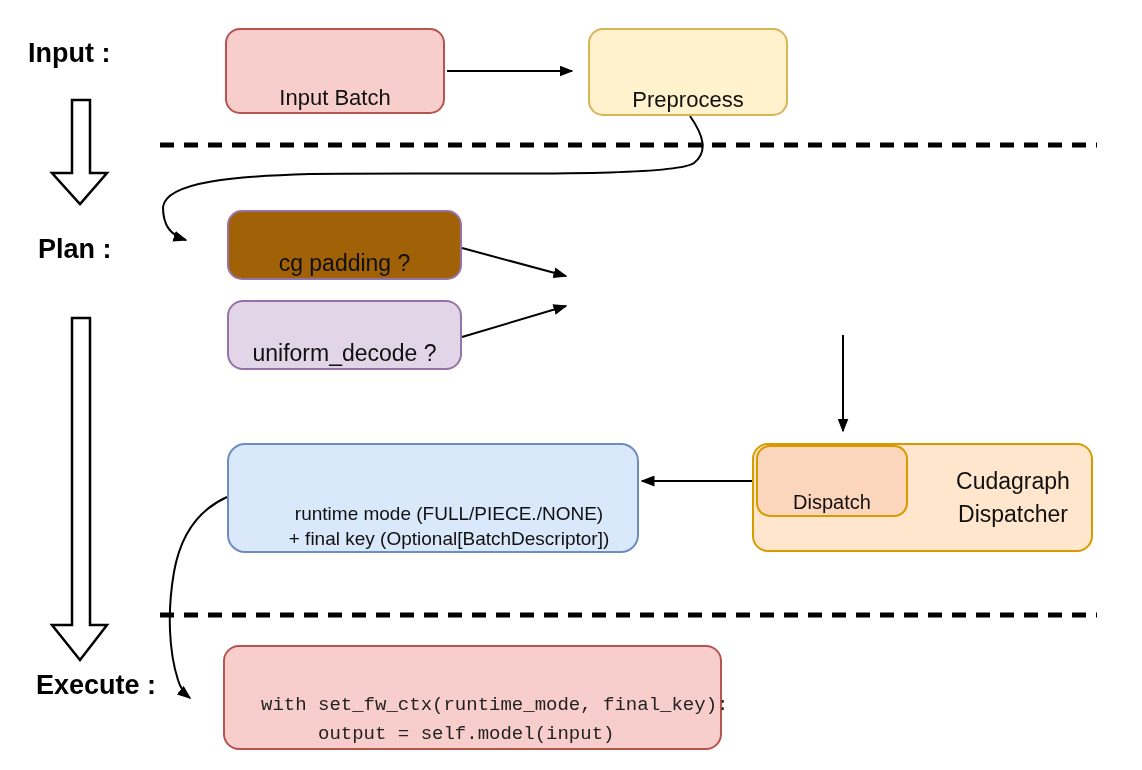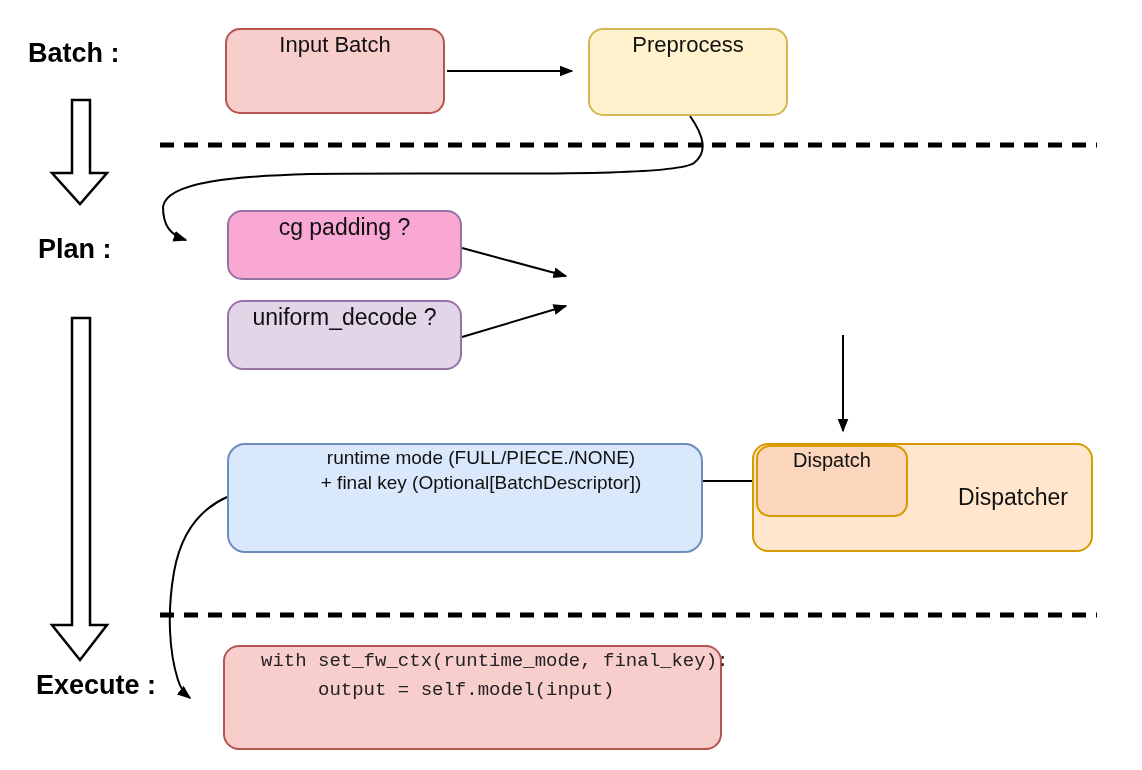--- a/index.html
+++ b/index.html
@@ -4,28 +4,28 @@
 <style>
   html,body{margin:0;padding:0;background:#ffffff;}
   .canvas{position:relative;width:1142px;height:770px;background:#ffffff;overflow:hidden;
           font-family:"Liberation Sans",sans-serif;}
   .connector-layer{position:absolute;left:0;top:0;width:1142px;height:770px;pointer-events:none;}
   .stage-label{position:absolute;font-weight:bold;font-size:27px;color:#000;letter-spacing:0;}
   #label-input{left:28px;top:38px;}
   #label-plan{left:38px;top:234px;}
   #label-execute{left:36px;top:670px;}
   .node{position:absolute;box-sizing:border-box;border:2px solid;border-radius:15px;
-        display:flex;flex-direction:column;align-items:center;justify-content:flex-start;
+        display:flex;flex-direction:column;align-items:center;justify-content:flex-end;
         text-align:center;color:#101010;line-height:1.32;}
   #node-input-batch{left:225px;top:28px;width:220px;height:86px;background:#f8cecc;border-color:#b85450;font-size:22px;}
   #node-preprocess{left:588px;top:28px;width:200px;height:88px;background:#fff2cc;border-color:#d6b656;font-size:22px;}
-  #node-cg-padding{left:227px;top:210px;width:235px;height:70px;background:#f9a8d4;border-color:#9673a6;font-size:23px;}
+  #node-cg-padding{left:227px;top:210px;width:235px;height:70px;background:#a16207;border-color:#9673a6;font-size:23px;}
   #node-uniform-decode{left:227px;top:300px;width:235px;height:70px;background:#e1d5e7;border-color:#9673a6;font-size:23px;border-radius:16px;}
   #node-init-key{left:586px;top:223px;width:467px;height:112px;background:#d5e8d4;border-color:#82b366;font-size:21px;border-radius:20px;}
-  #node-runtime-mode{left:227px;top:443px;width:476px;height:110px;background:#dae8fc;border-color:#6c8ebf;font-size:19px;border-radius:18px;padding-left:32px;}
+  #node-runtime-mode{left:227px;top:443px;width:412px;height:110px;background:#dae8fc;border-color:#6c8ebf;font-size:19px;border-radius:18px;padding-left:32px;}
   #node-cudagraph{left:752px;top:443px;width:341px;height:109px;background:#ffe6cc;border-color:#d79b00;border-radius:16px;}
   #node-dispatch{left:756px;top:445px;width:152px;height:72px;background:#fbd5bc;border-color:#d79b00;font-size:20px;border-radius:14px;}
   .cudagraph-label{position:absolute;left:933px;top:443px;width:160px;height:109px;
         display:flex;flex-direction:column;align-items:center;justify-content:center;
         font-size:23px;color:#101010;line-height:1.4;}
   #node-execute-code{left:223px;top:645px;width:499px;height:105px;background:#f8cecc;border-color:#b85450;
         font-family:"Liberation Mono","DejaVu Sans Mono",monospace;font-size:19px;
         align-items:flex-start;padding:0 4px;border-radius:16px;color:#222;}
   .code-line{white-space:pre;line-height:1.5;margin-left:32px;}
 </style>
@@ -49,21 +49,21 @@
 
     <path d="M447 71 L572 71" stroke="#000" stroke-width="2" fill="none" marker-end="url(#arr)"></path>
     <path d="M690 116 C704 136 708 152 694 163 C672 178 470 172 310 174 C240 176 166 181 163 207 C163 225 170 235 186 240" stroke="#000" stroke-width="2" fill="none" marker-end="url(#arr)"></path>
     <path d="M462 248 L566 276" stroke="#000" stroke-width="2" fill="none" marker-end="url(#arr)"></path>
     <path d="M462 337 L566 306" stroke="#000" stroke-width="2" fill="none" marker-end="url(#arr)"></path>
     <path d="M843 335 L843 431" stroke="#000" stroke-width="2" fill="none" marker-end="url(#arr)"></path>
     <path d="M752 481 L642 481" stroke="#000" stroke-width="2" fill="none" marker-end="url(#arr)"></path>
     <path d="M227 497 C196 511 180 538 174 572 C167 612 169 652 178 680 C181 690 185 694 190 698" stroke="#000" stroke-width="2" fill="none" marker-end="url(#arr)"></path>
   </svg>
 
-  <div class="stage-label" id="label-input">Batch :</div>
+  <div class="stage-label" id="label-input">Input :</div>
   <div class="stage-label" id="label-plan">Plan :</div>
   <div class="stage-label" id="label-execute">Execute :</div>
 
   <div class="node" id="node-input-batch">
     <span>Input Batch</span>
   </div>
 
   <div class="node" id="node-preprocess">
     <span>Preprocess</span>
   </div>
@@ -80,20 +80,21 @@
   <div class="node" id="node-runtime-mode">
     <span>runtime mode (FULL/PIECE./NONE)</span>
     <span>+ final key (Optional[BatchDescriptor])</span>
   </div>
 
   <div class="node" id="node-cudagraph"></div>
   <div class="node" id="node-dispatch">
     <span>Dispatch</span>
   </div>
   <div class="cudagraph-label">
+    <span>Cudagraph</span>
     <span>Dispatcher</span>
   </div>
 
   <div class="node" id="node-execute-code">
     <span class="code-line">with set_fw_ctx(runtime_mode, final_key):</span>
     <span class="code-line">     output = self.model(input)</span>
   </div>
 
 </div>
 

